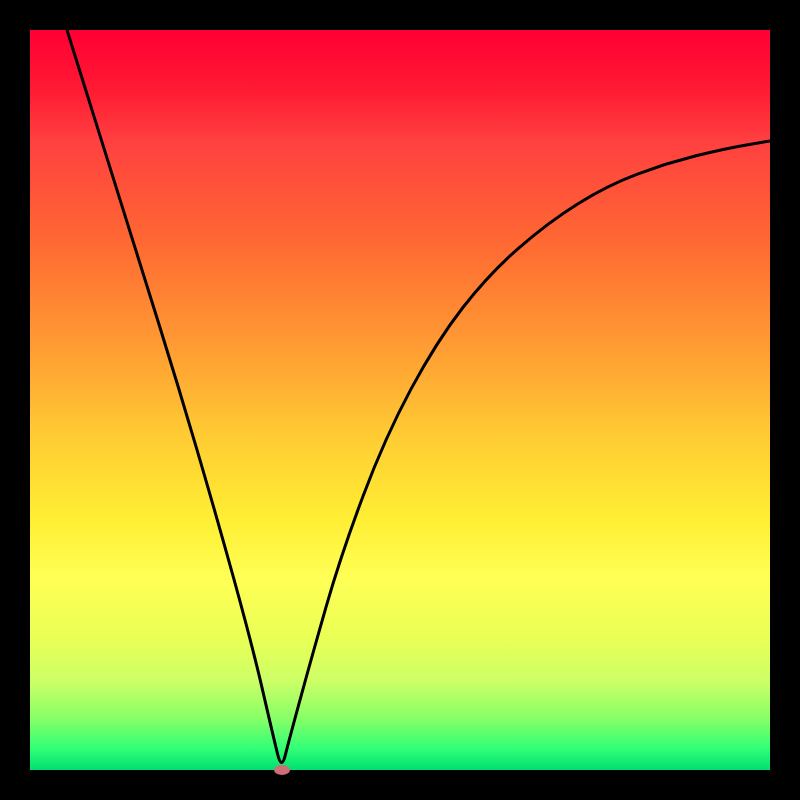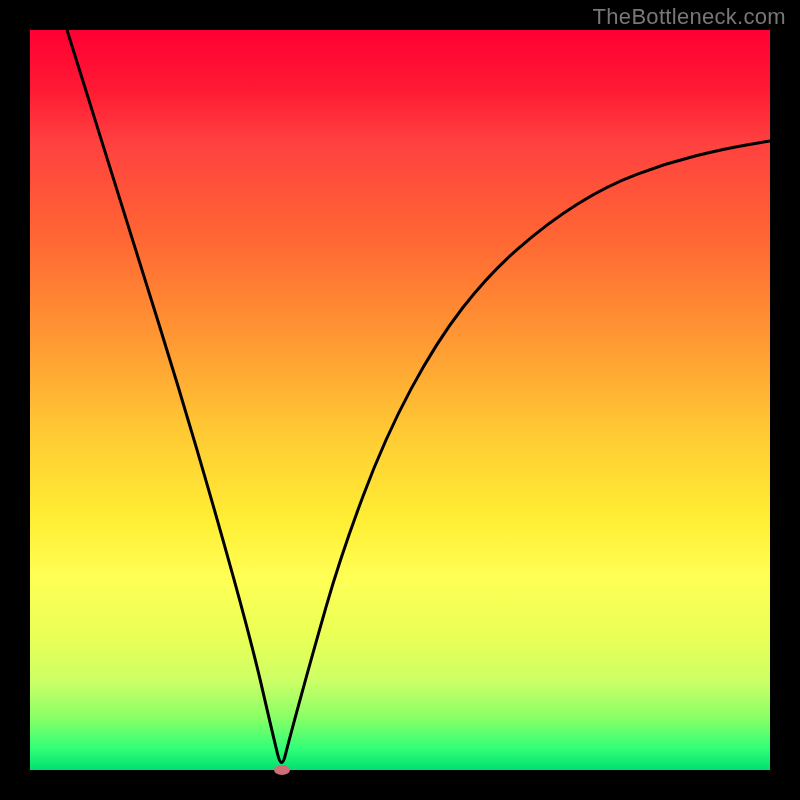--- a/index.html
+++ b/index.html
@@ -75,14 +75,13 @@
 
 <div class="frame">
   <div class="plot-area"></div>
 
   <svg class="curve-svg" viewBox="0 0 740 740" preserveAspectRatio="none">
     <path id="curve-path" d="M 37.00 0.00 Q 37.00 0.00 55.50 59.20 Q 74.00 118.40 92.50 177.60 Q 111.00 236.80 129.50 296.00 Q 148.00 355.20 166.50 418.10 Q 185.00 481.00 203.50 547.60 Q 222.00 614.20 233.10 662.30 Q 244.20 710.40 247.90 725.20 Q 251.60 740.00 255.30 725.20 Q 259.00 710.40 270.10 669.70 Q 281.20 629.00 296.00 577.20 Q 310.80 525.40 333.00 466.20 Q 355.20 407.00 381.10 358.90 Q 407.00 310.80 432.90 277.50 Q 458.80 244.20 488.40 218.30 Q 518.00 192.40 547.60 173.90 Q 577.20 155.40 606.80 144.30 Q 636.40 133.20 666.00 125.80 Q 695.60 118.40 717.80 114.70 T 740.00 111.00" fill="none" stroke="#000000" stroke-width="3"></path>
   </svg>
 
   <div id="min-dot" class="minimum-dot" style="left: 281.6px; top: 770px; background: rgb(204, 111, 119);"></div>
 
-  <div class="watermark">TheBottleneck.com</div>
 </div>
 
 </body></html>

